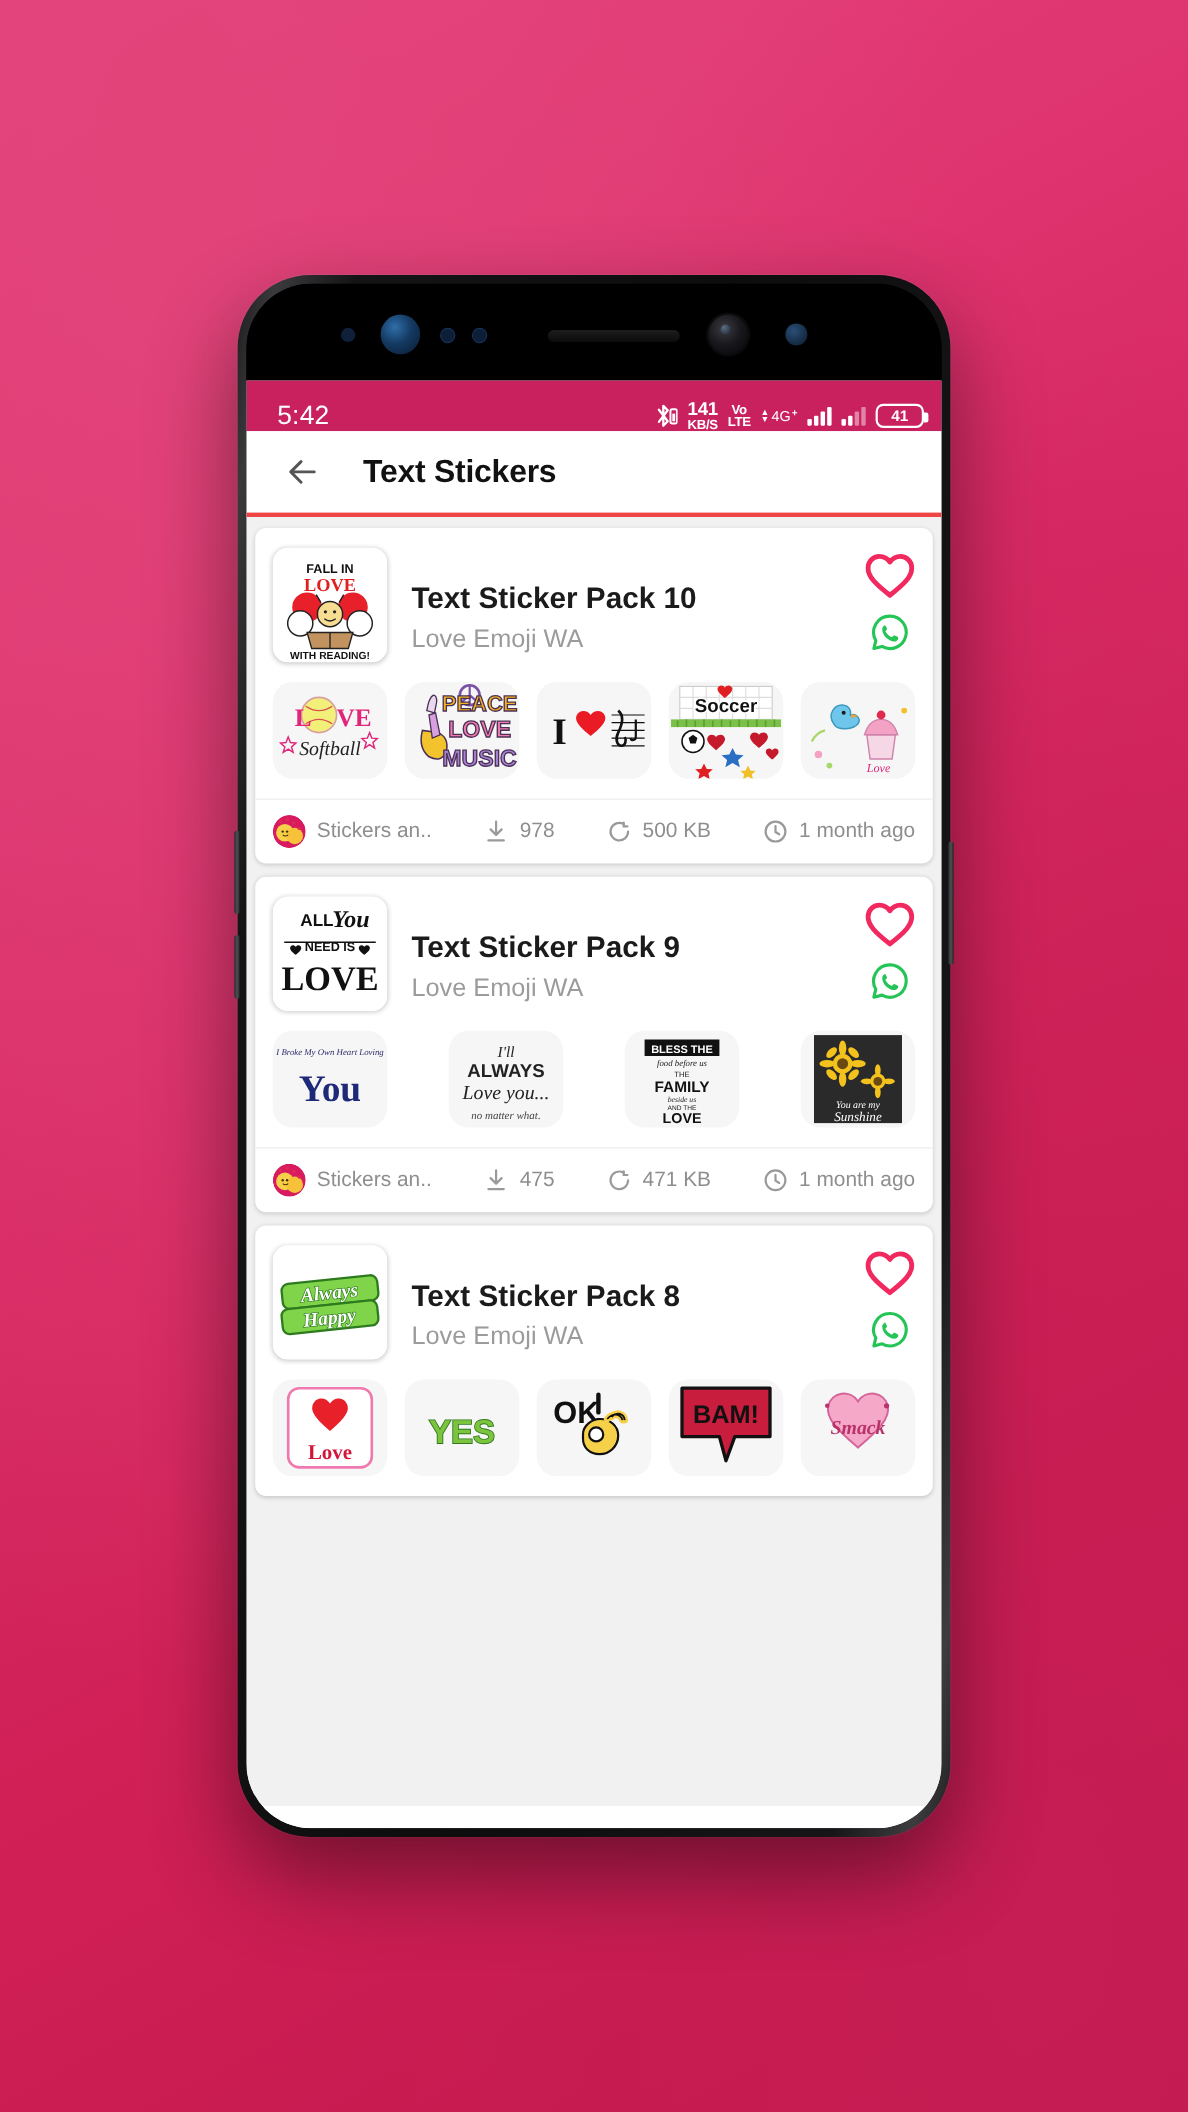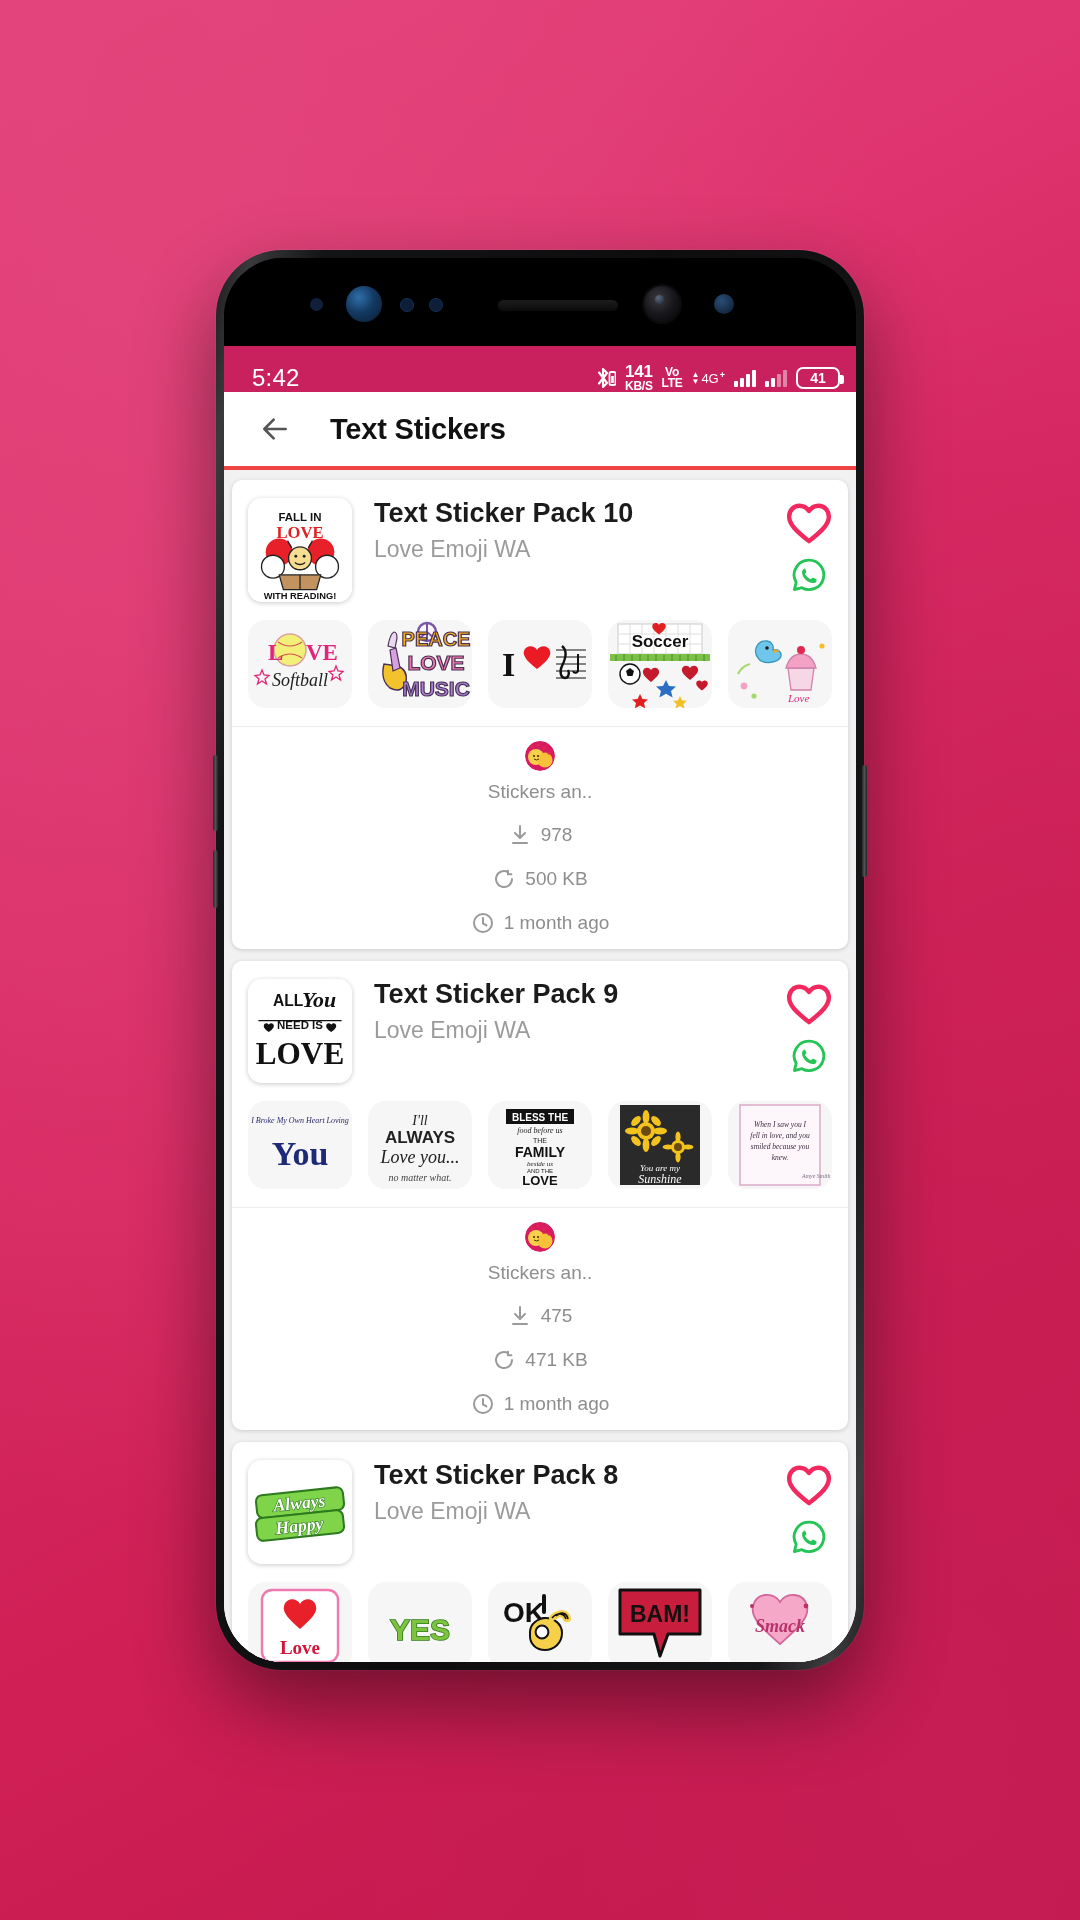--- a/index.html
+++ b/index.html
@@ -93,37 +93,37 @@
 
   
   .content { flex:1 1 auto; background:#f1f1f1; overflow:hidden; padding:0 0 0 0;}
   .card { background:#fff; border-radius:10px; margin:10px 8px 12px 8px;
           box-shadow:0 1px 4px rgba(0,0,0,.16); overflow:hidden; }
   .card-head { display:flex; align-items:flex-start; padding:18px 16px 4px 16px; }
   .thumb { width:104px; height:104px; border-radius:14px; background:#fff;
            box-shadow:0 1px 5px rgba(0,0,0,.22); flex:0 0 auto; overflow:hidden;
            display:flex; align-items:center; justify-content:center; }
   .thumb svg{ width:100%; height:100%; }
-  .head-text { flex:1 1 auto; padding:0 10px 0 22px; min-width:0;}
+  .head-text { flex:1 1 auto; padding:0 10px 0 22px; min-width:0;margin-top:31px;}
   .pack-title { font-size:27px; font-weight:700; color:#1b1b1b; line-height:1.18; }
   .pack-sub { font-size:23px; color:#9b9b9b; margin-top:6px; }
   .head-actions { display:flex; flex-direction:column; align-items:center; gap:12px; padding-top:4px; flex:0 0 auto;}
   .icon-btn { cursor:pointer; display:flex; align-items:center; justify-content:center; }
   .heart svg{ width:46px; height:42px; }
   .wa svg{ width:38px; height:38px; }
 
   
   .strip { display:flex; justify-content:space-between; gap:8px; padding:14px 16px 18px 16px; }
   .sticker { width:104px; height:88px; border-radius:18px; background:#f6f6f6;
              display:flex; align-items:center; justify-content:center; overflow:hidden; }
   .sticker svg { width:100%; height:100%; }
 
   
   .meta { display:flex; align-items:center; border-top:1px solid #ececec;
-          padding:14px 16px; gap:10px;flex-direction:column; }
+          padding:14px 16px; gap:10px; }
   .meta-item { display:flex; align-items:center; gap:9px; color:#8e8e8e; font-size:19px; white-space:nowrap;}
   .meta-item.author { flex:0 0 auto; }
   .meta-spacer { flex:1 1 auto; }
   .avatar { width:30px; height:30px; border-radius:50%; overflow:hidden; flex:0 0 auto;}
   .avatar svg{width:100%;height:100%;}
   .meta svg.mi { width:24px; height:24px; fill:none; stroke:#9a9a9a; stroke-width:2; }
 
   .bottom-chin { height:20px; background:#fff; flex:0 0 auto;}
 </style>
 </head>
@@ -438,30 +438,20 @@
                     <ellipse cx="68" cy="36" rx="2.6" ry="5.4"></ellipse>
                     <ellipse cx="68" cy="56" rx="2.6" ry="5.4"></ellipse>
                     <ellipse cx="58" cy="46" rx="5.4" ry="2.6"></ellipse>
                     <ellipse cx="78" cy="46" rx="5.4" ry="2.6"></ellipse>
                   </g>
                 <circle cx="68" cy="46" r="4" fill="#6b4a12"></circle>
                 <text x="50" y="70" font-family="Liberation Serif" font-size="9" font-style="italic" text-anchor="middle" fill="#fff">You are my</text>
                 <text x="50" y="82" font-family="Liberation Serif" font-size="12" font-style="italic" text-anchor="middle" fill="#fff">Sunshine</text>
               </svg>
             </div>
-            <div class="sticker">
-              <svg viewBox="0 0 100 88">
-                <rect x="10" y="4" width="80" height="80" fill="#fdf7fb" stroke="#d9a5c6" stroke-width="1.4"></rect>
-                <text x="50" y="26" font-family="Liberation Serif" font-size="7.5" font-style="italic" text-anchor="middle" fill="#3a2c40">When I saw you I</text>
-                <text x="50" y="37" font-family="Liberation Serif" font-size="7.5" font-style="italic" text-anchor="middle" fill="#3a2c40">fell in love, and you</text>
-                <text x="50" y="48" font-family="Liberation Serif" font-size="7.5" font-style="italic" text-anchor="middle" fill="#3a2c40">smiled because you</text>
-                <text x="50" y="59" font-family="Liberation Serif" font-size="7.5" font-style="italic" text-anchor="middle" fill="#3a2c40">knew.</text>
-                <text x="72" y="77" font-family="Liberation Serif" font-size="6" font-style="italic" fill="#7a6b80">Amye Smith</text>
-              </svg>
-            </div>
           </div>
           <div class="meta">
             <span class="avatar">
               <svg viewBox="0 0 30 30">
                 <circle cx="15" cy="15" r="15" fill="#d81b60"></circle>
                 <circle cx="11" cy="16" r="8" fill="#f7d04a"></circle>
                 <circle cx="20" cy="19" r="7.5" fill="#f7c13a"></circle>
                 <circle cx="9" cy="15" r="1.1" fill="#4a2f00"></circle>
                   <circle cx="13" cy="15" r="1.1" fill="#4a2f00"></circle>
                 <path d="M9 18q2.5 2 5 0" fill="none" stroke="#4a2f00" stroke-width="1"></path>

